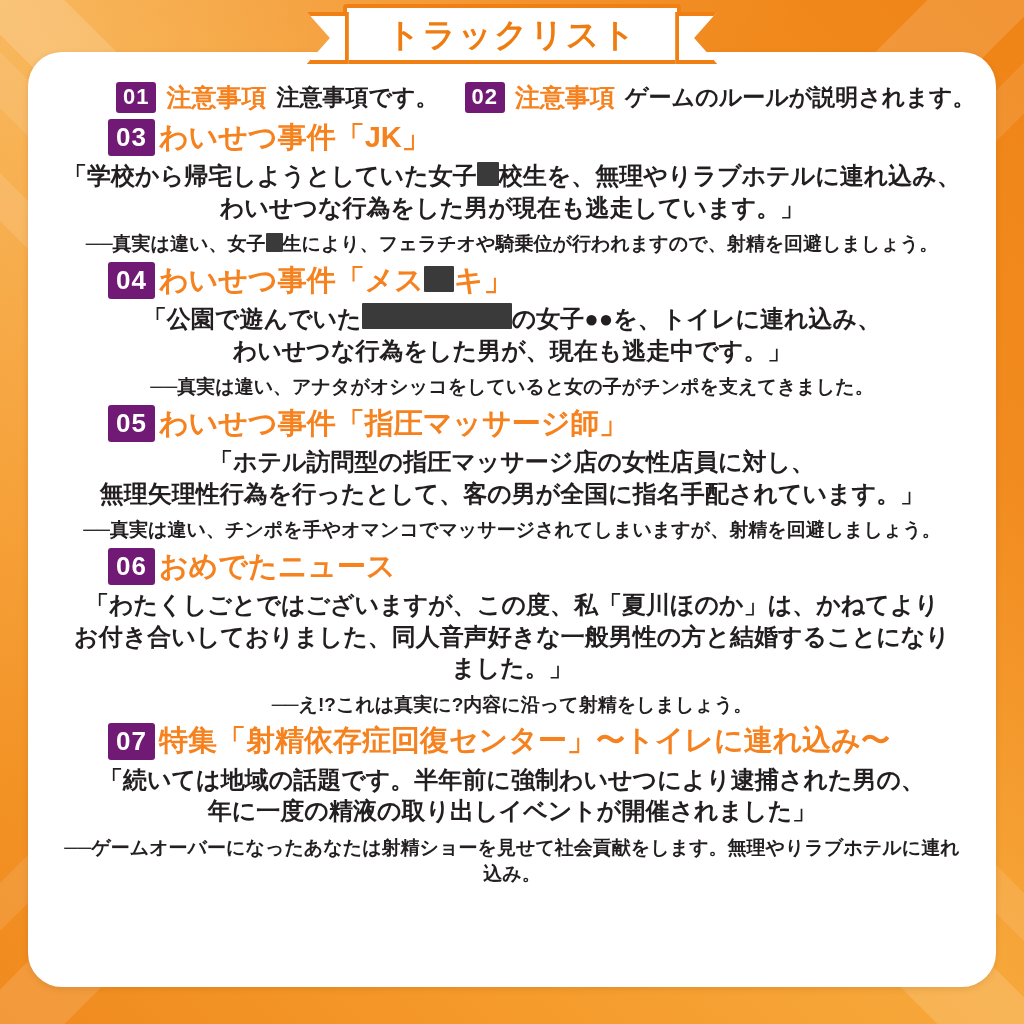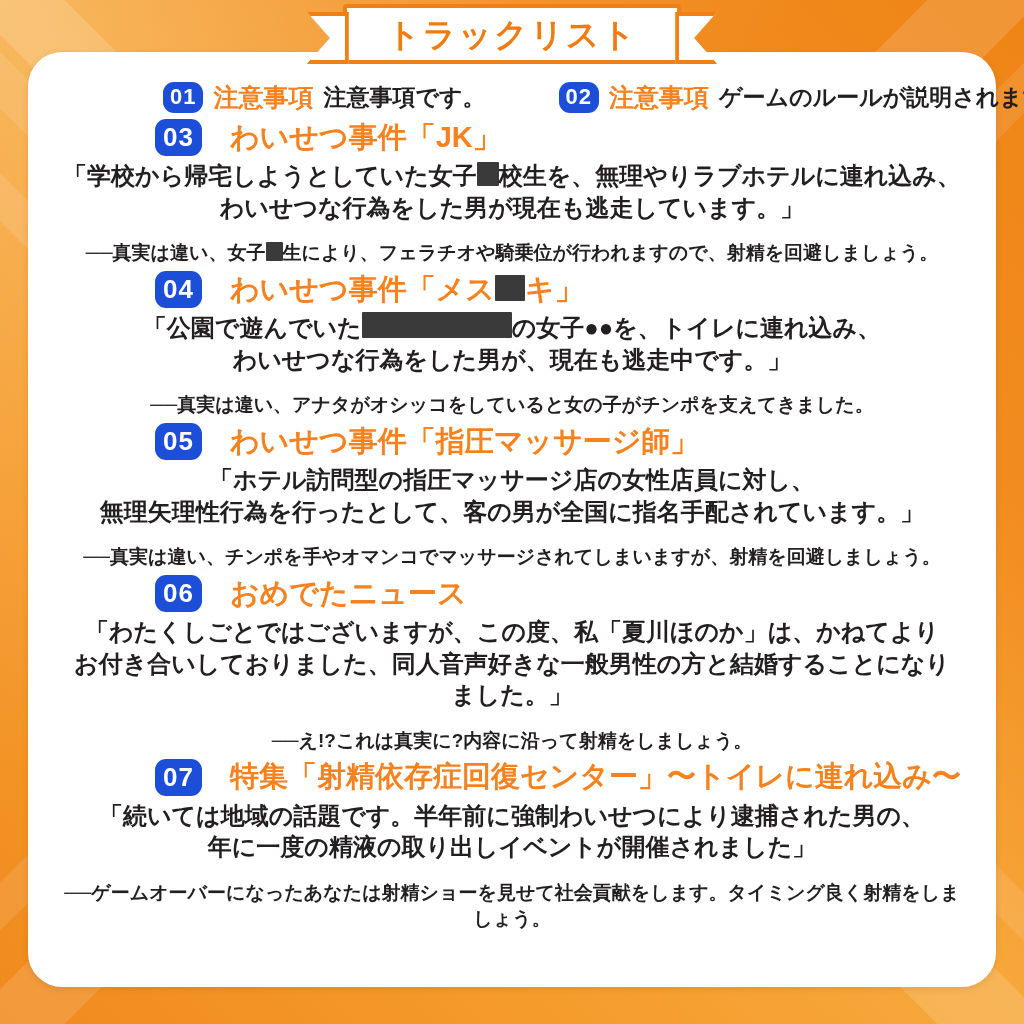--- a/index.html
+++ b/index.html
@@ -107,34 +107,33 @@
     padding: 0 18px;
     box-sizing: border-box;
   }
 
   .track {
     margin-bottom: 2px;
   }
   .track-head {
     display: flex;
     align-items: center;
-    gap: 28px;
+    gap: 4px;
     padding-left: 62px;
   }
   .num {
     display: inline-block;
-    background: #1d4ed8;
+    background: #701a75;
     color: #ffffff;
     font-weight: bold;
     font-size: 26px;
     line-height: 1;
     padding: 5px 8px 6px 8px;
-    border-radius: 11px;
+    border-radius: 3px;
     letter-spacing: 1px;
-    margin-left: 47px;
   }
   .num.small {
     font-size: 22px;
     padding: 4px 7px 5px 7px;
   }
   .title {
     color: #f5821f;
     font-weight: bold;
     font-size: 29px;
     line-height: 1.1;
@@ -157,21 +156,21 @@
     line-height: 1.32;
     margin: 4px 0 0 0;
     padding: 0 16px;
   }
   .note {
     text-align: center;
     color: #231f20;
     font-weight: bold;
     font-size: 19px;
     line-height: 1.35;
-    margin: 17px 0 0 0;
+    margin: 8px 0 0 0;
     padding: 0 10px;
   }
   .redact {
     display: inline-block;
     background: #3a3a3a;
     color: transparent;
     border-radius: 1px;
     vertical-align: -2px;
   }
   .redact.w1 { width: 22px; height: 24px; }
@@ -289,21 +288,21 @@
 
       <div class="track">
         <div class="track-head">
           <span class="num">07</span>
           <span class="title">特集「射精依存症回復センター」〜トイレに連れ込み〜</span>
         </div>
         <div class="body">
           <span>「続いては地域の話題です。半年前に強制わいせつにより逮捕された男の、</span><br>
           <span>年に一度の精液の取り出しイベントが開催されました」</span>
         </div>
-        <div class="note">──ゲームオーバーになったあなたは射精ショーを見せて社会貢献をします。タイミング良く射精をしましょう。</div>
+        <div class="note">──ゲームオーバーになったあなたは射精ショーを見せて社会貢献をします。無理やりラブホテルに連れ込み。</div>
       </div>
 
       <div class="spacer-sm"></div>
 
 
     </div>
   </div>
 
   <div class="ribbon">
     <div class="ribbon-inner">

